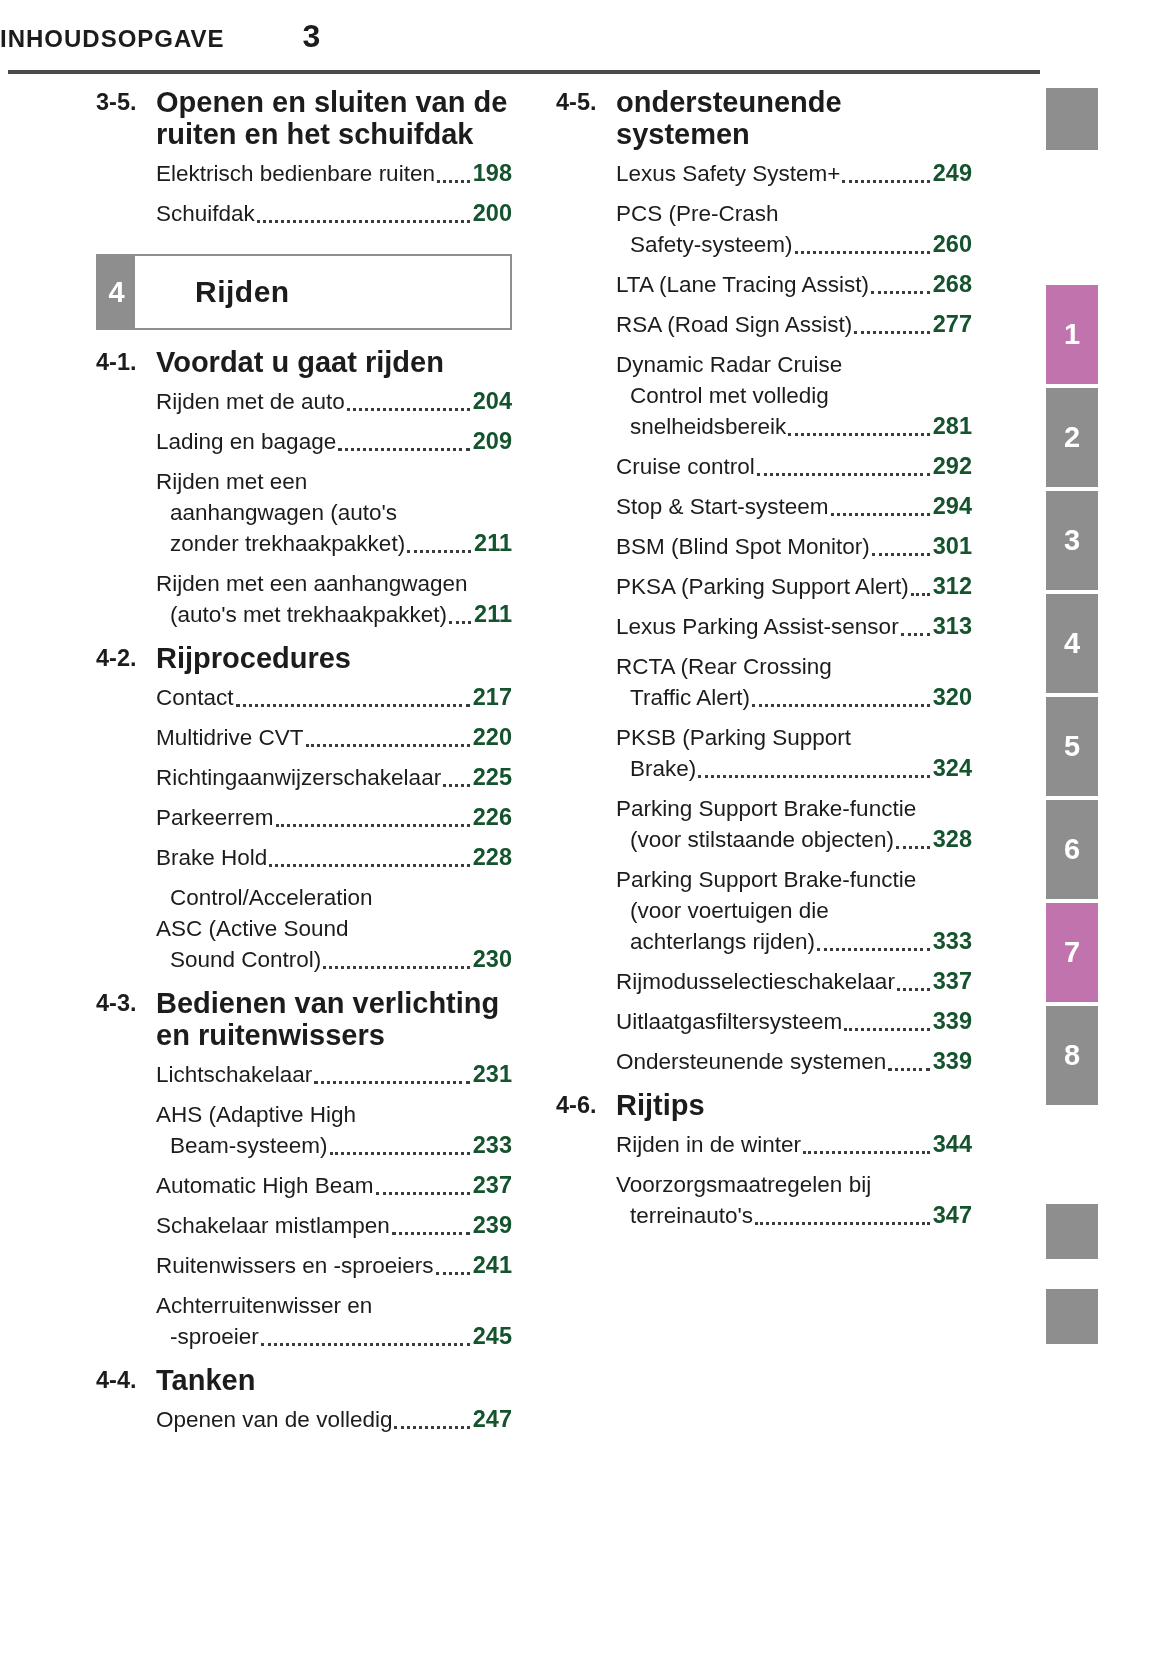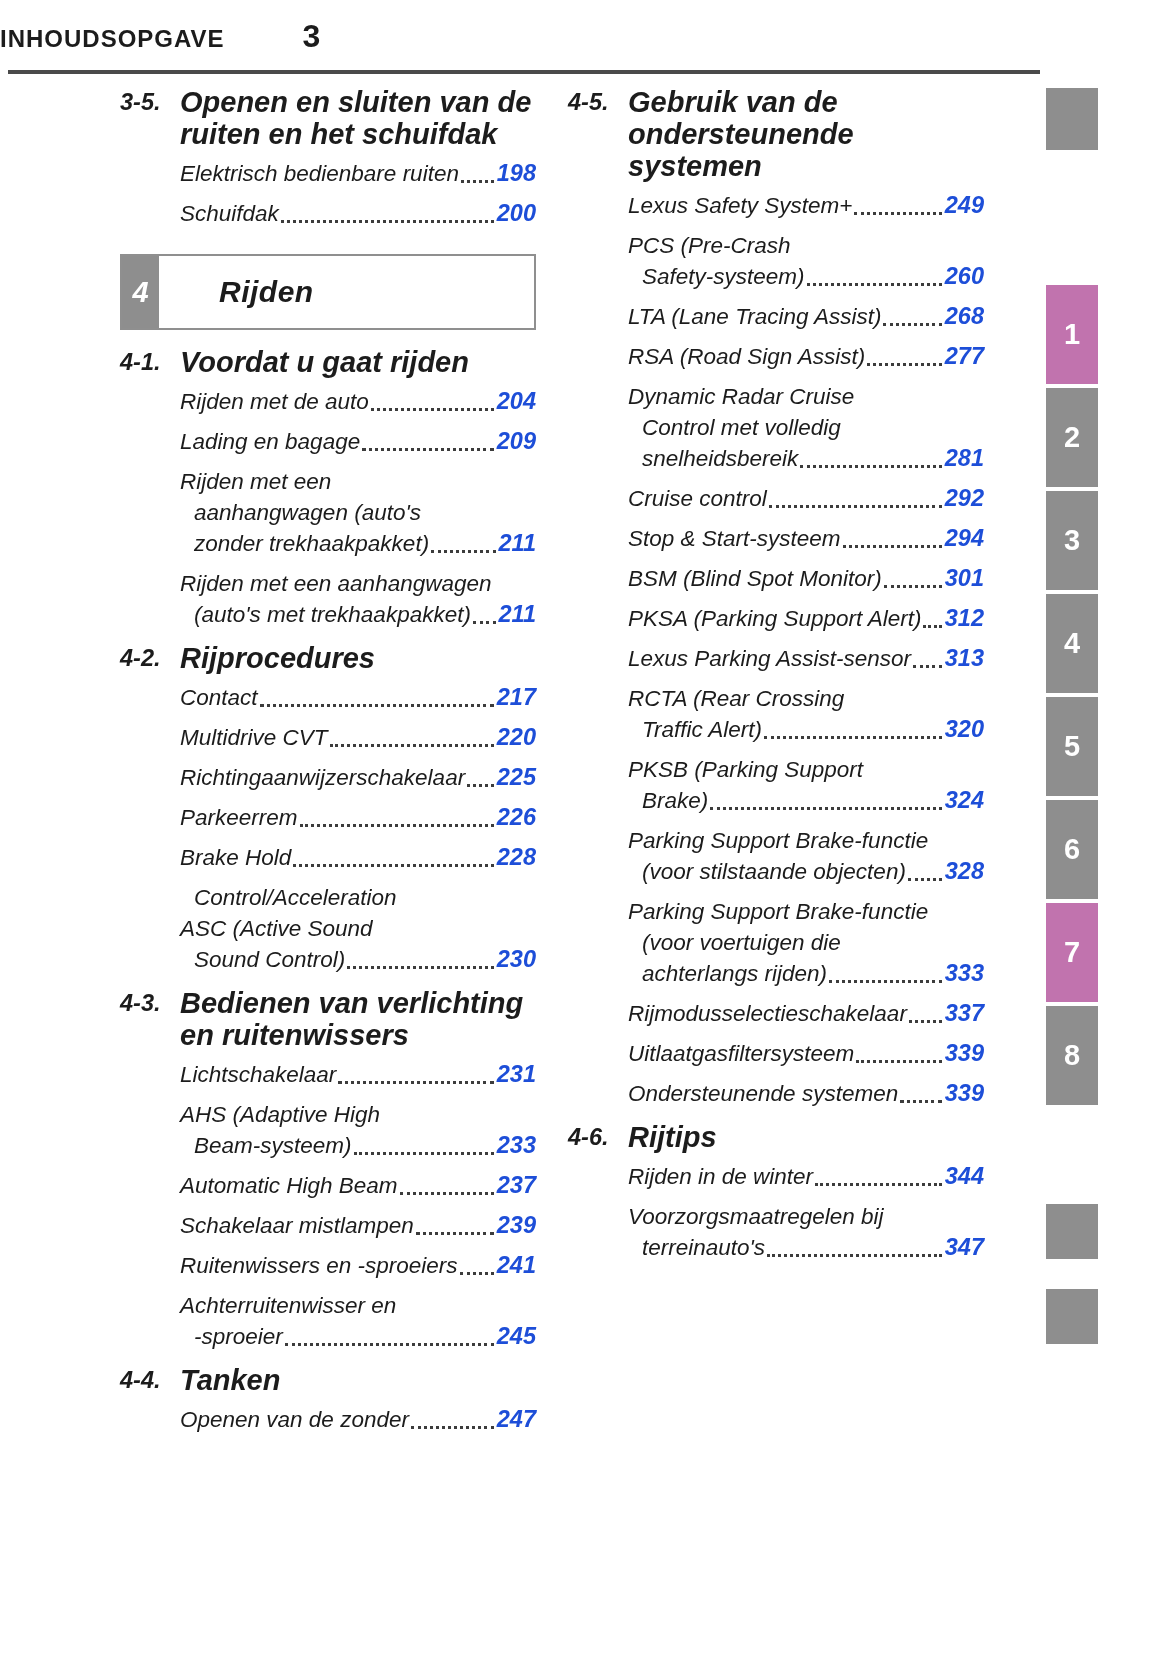--- a/index.html
+++ b/index.html
@@ -15,37 +15,37 @@
   
   .header {
     position:absolute; top:18px; left:0; width:1040px;
     display:flex; align-items:baseline;
   }
   .header-title { font-size:24px; font-weight:bold; letter-spacing:1px; }
   .header-page  { font-size:32px; font-weight:bold; margin-left:78px; margin-right:12px; }
   .rule { position:absolute; top:70px; left:8px; width:1032px; height:4px; background:#4a4a4a; }
 
   
-  .columns { position:absolute; top:86px; left:120px; display:flex; gap:32px;font-style:italic; }
+  .columns { position:absolute; top:86px; left:96px; display:flex; gap:44px; }
   .col { width:416px; }
 
   .section { display:flex; margin-top:12px; margin-bottom:8px; }
   .col > .section:first-child { margin-top:0; }
   .sec-num  { width:60px; font-size:23.5px; font-weight:bold; line-height:32px; }
   .sec-lines{ flex:1; font-size:29px; font-weight:bold; line-height:32px; }
 
   .entry { margin:0 0 9px 60px; font-size:22.5px; line-height:31px; }
   .eline.cont { padding-left:14px; }
   .eline.lastline { display:flex; align-items:baseline; }
   .leader {
     flex:1; min-width:10px; align-self:flex-end;
     margin:0 3px 6px 2px;
     border-bottom:3px dotted #3c3c3c; height:0;
   }
-  .pg { font-size:23.5px; font-weight:bold; color:#1d4ed8; white-space:nowrap; }
+  .pg { font-size:23.5px; font-weight:bold; color:#14532d; white-space:nowrap; }
 
   
   .chapter-box {
     margin:25px 0 16px; width:100%; height:76px;
     border:2px solid #8f8f8f; background:#fff;
     display:flex; align-items:stretch;
   }
   .chapter-num {
     width:37px; background:#8e8e8e; color:#fff;
     font-size:29px; font-weight:bold;
@@ -255,31 +255,30 @@
           </div>
         </div>
         <div class="section">
           <div class="sec-num">4-4.</div>
           <div class="sec-lines">
             <div class="sec-line">Tanken</div>
           </div>
         </div>
         <div class="entry">
           <div class="eline lastline">
-            <span class="etext">Openen van de zonder</span>
+            <span class="etext">Openen van de volledig</span>
             <span class="leader"></span>
             <span class="pg">247</span>
           </div>
         </div>
       </div>
     <div class="col" id="col-right">
         <div class="section">
           <div class="sec-num">4-5.</div>
           <div class="sec-lines">
-            <div class="sec-line">Gebruik van de</div>
             <div class="sec-line">ondersteunende systemen</div>
           </div>
         </div>
         <div class="entry">
           <div class="eline lastline">
             <span class="etext">Lexus Safety System+</span>
             <span class="leader"></span>
             <span class="pg">249</span>
           </div>
         </div>

